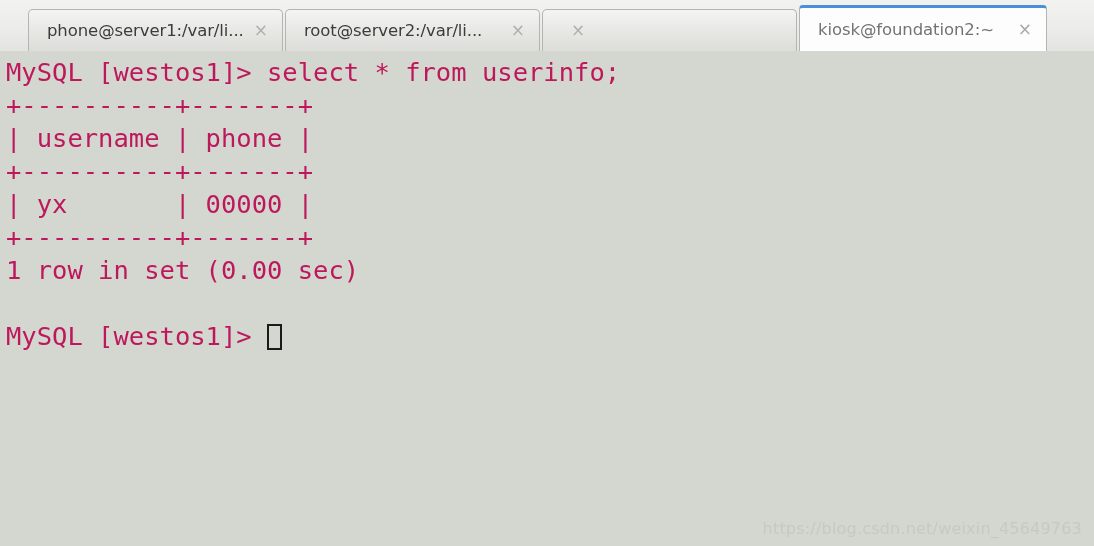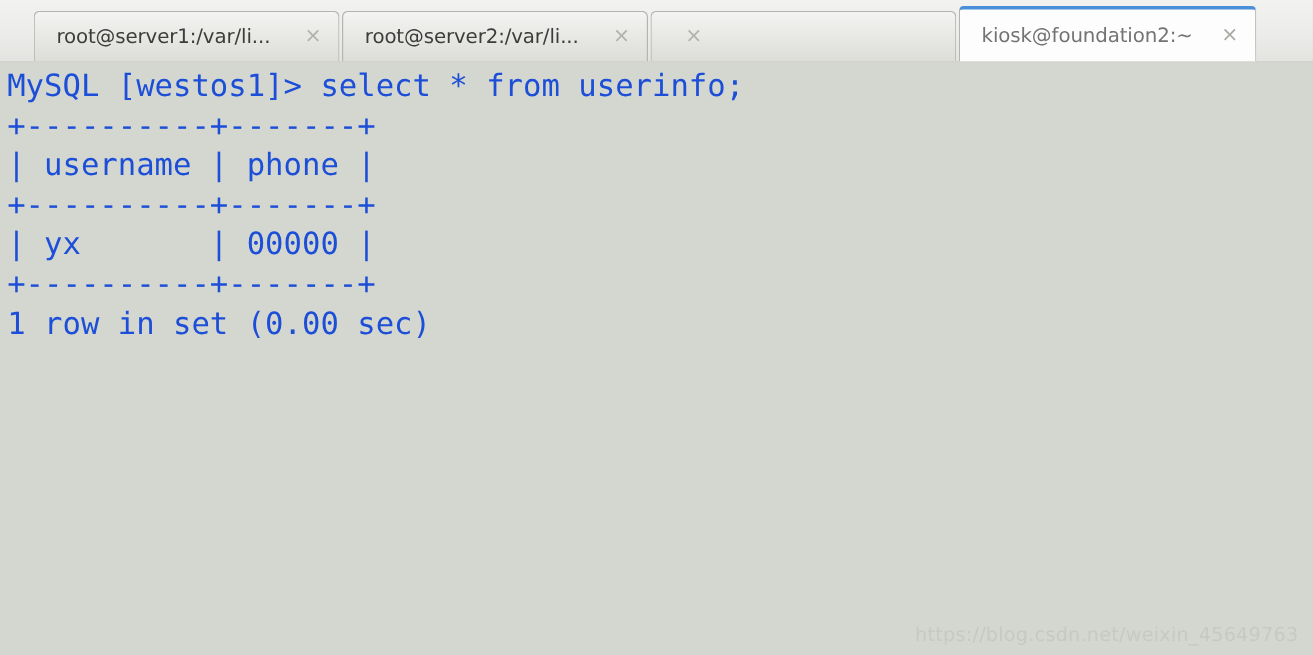--- a/index.html
+++ b/index.html
@@ -106,21 +106,21 @@
     padding: 4px 0 0 6px;
     box-sizing: border-box;
     overflow: hidden;
   }
 
   .term-line {
     font-family: "DejaVu Sans Mono", monospace;
     font-size: 25.5px;
     line-height: 33px;
     height: 33px;
-    color: #1d4ed8;
+    color: #be185d;
     white-space: pre;
     letter-spacing: 0px;
   }
   .term-line.bold {
     font-weight: normal;
   }
   .term-line.blank {
     color: transparent;
   }
 
@@ -146,21 +146,21 @@
   }
 </style>
 </head>
 <body>
 
 <div id="app">
 
   <div class="tabbar">
 
     <div class="tab inactive">
-      <span class="tab-title">root@server1:/var/li...</span>
+      <span class="tab-title">phone@server1:/var/li...</span>
       <span class="tab-close">×</span>
     </div>
 
     <div class="tab inactive">
       <span class="tab-title">root@server2:/var/li...</span>
       <span class="tab-close">×</span>
     </div>
 
     <div class="tab inactive">
       <span class="tab-close">×</span>
@@ -176,18 +176,19 @@
   <div class="terminal">
 
     <div class="term-line">MySQL [westos1]&gt; select * from userinfo;</div>
     <div class="term-line">+----------+-------+</div>
     <div class="term-line">| username | phone |</div>
     <div class="term-line">+----------+-------+</div>
     <div class="term-line">| yx       | 00000 |</div>
     <div class="term-line">+----------+-------+</div>
     <div class="term-line bold">1 row in set (0.00 sec)</div>
     <div class="term-line blank"></div>
+    <div class="term-line"><span>MySQL [westos1]&gt; </span><span class="cursor"></span></div>
 
     <div class="watermark">https://blog.csdn.net/weixin_45649763</div>
 
   </div>
 
 </div>
 
 </body></html>

